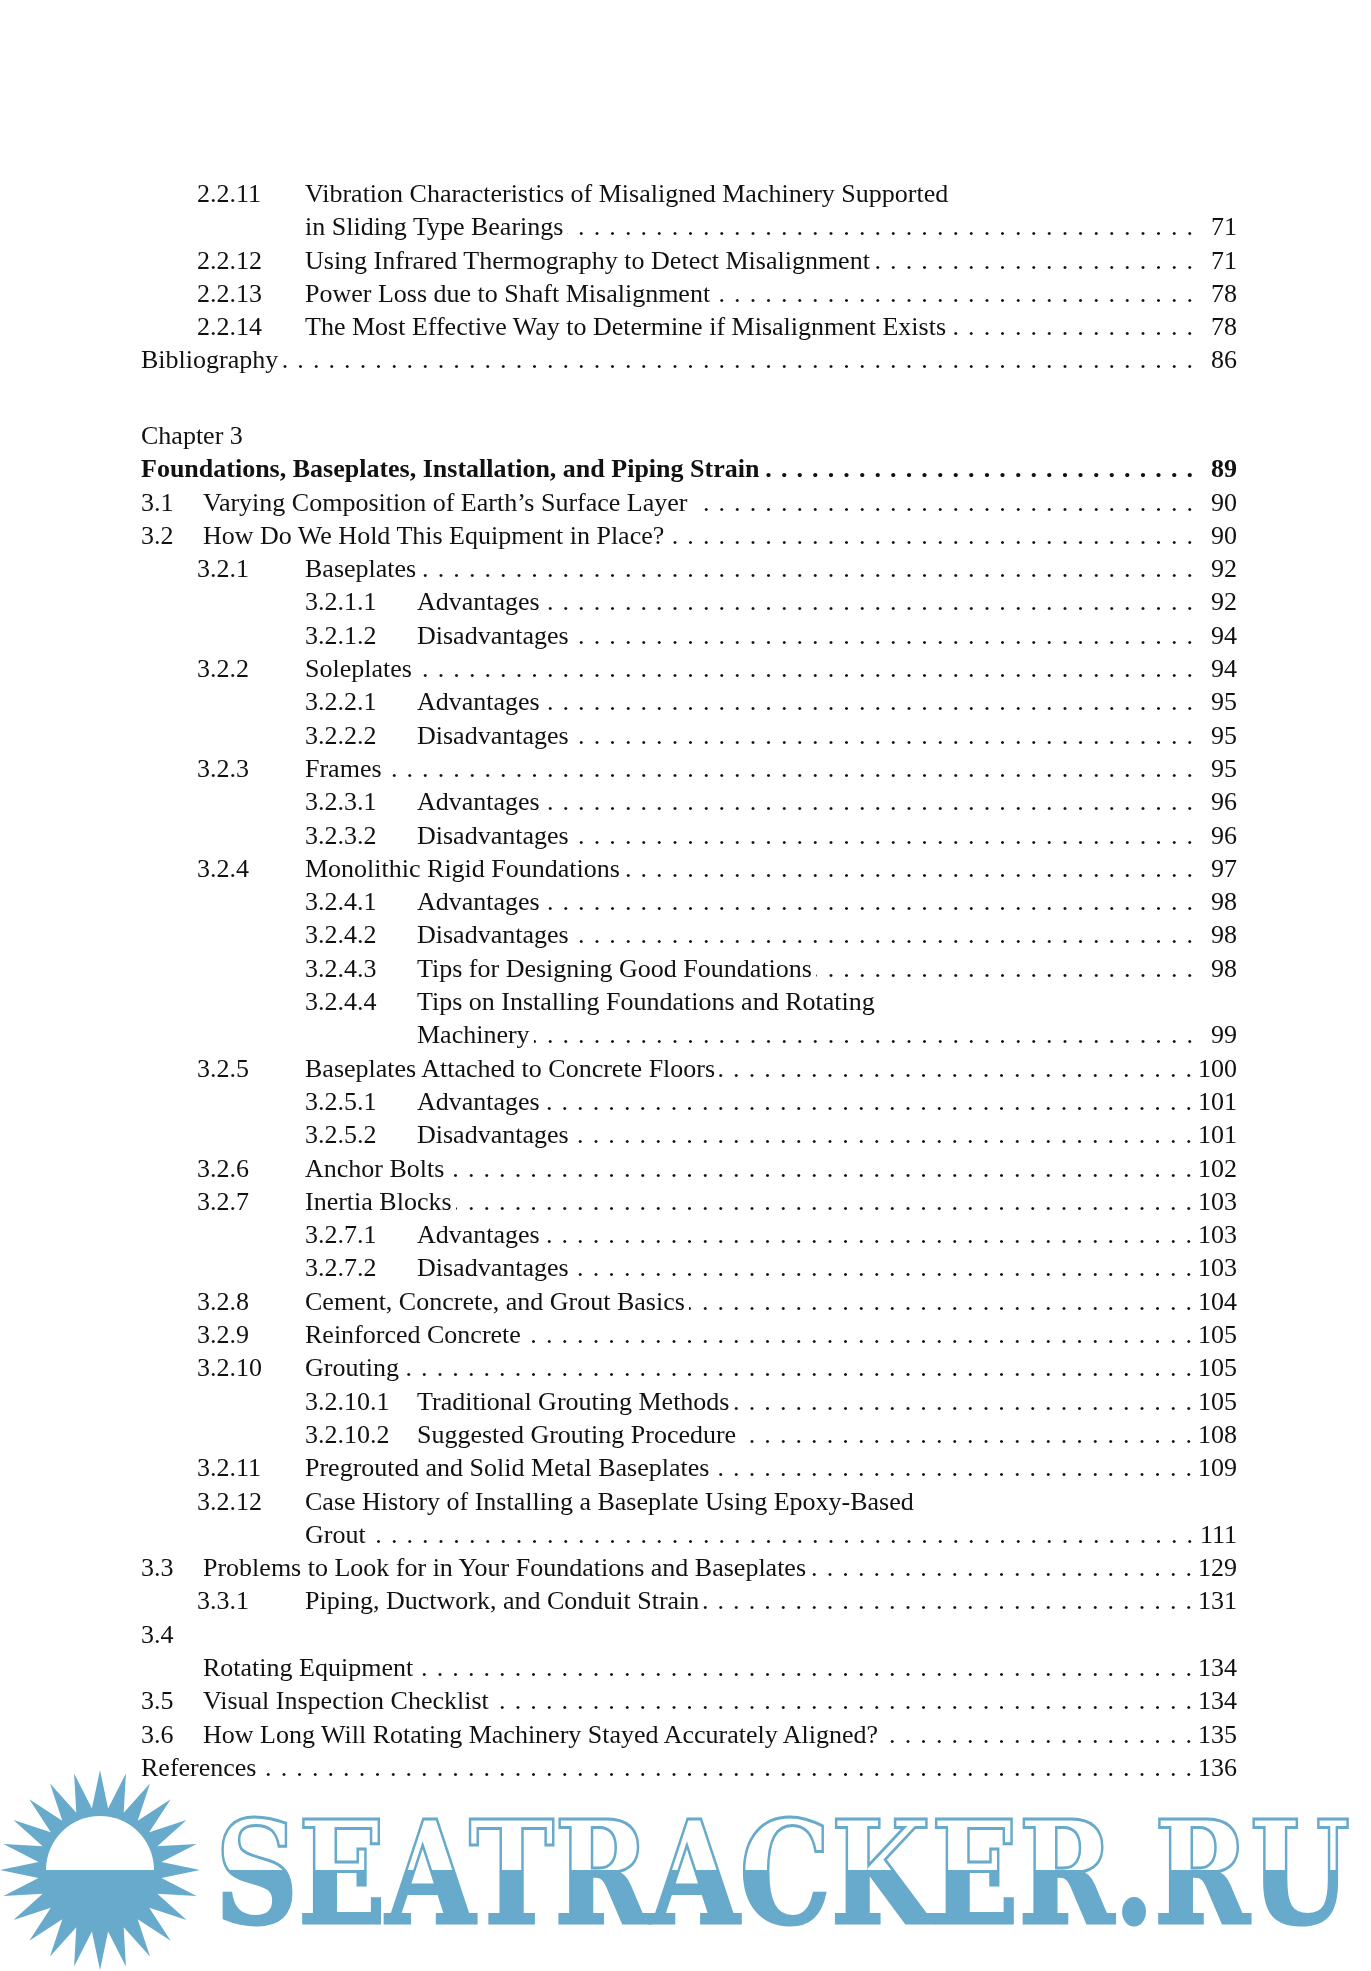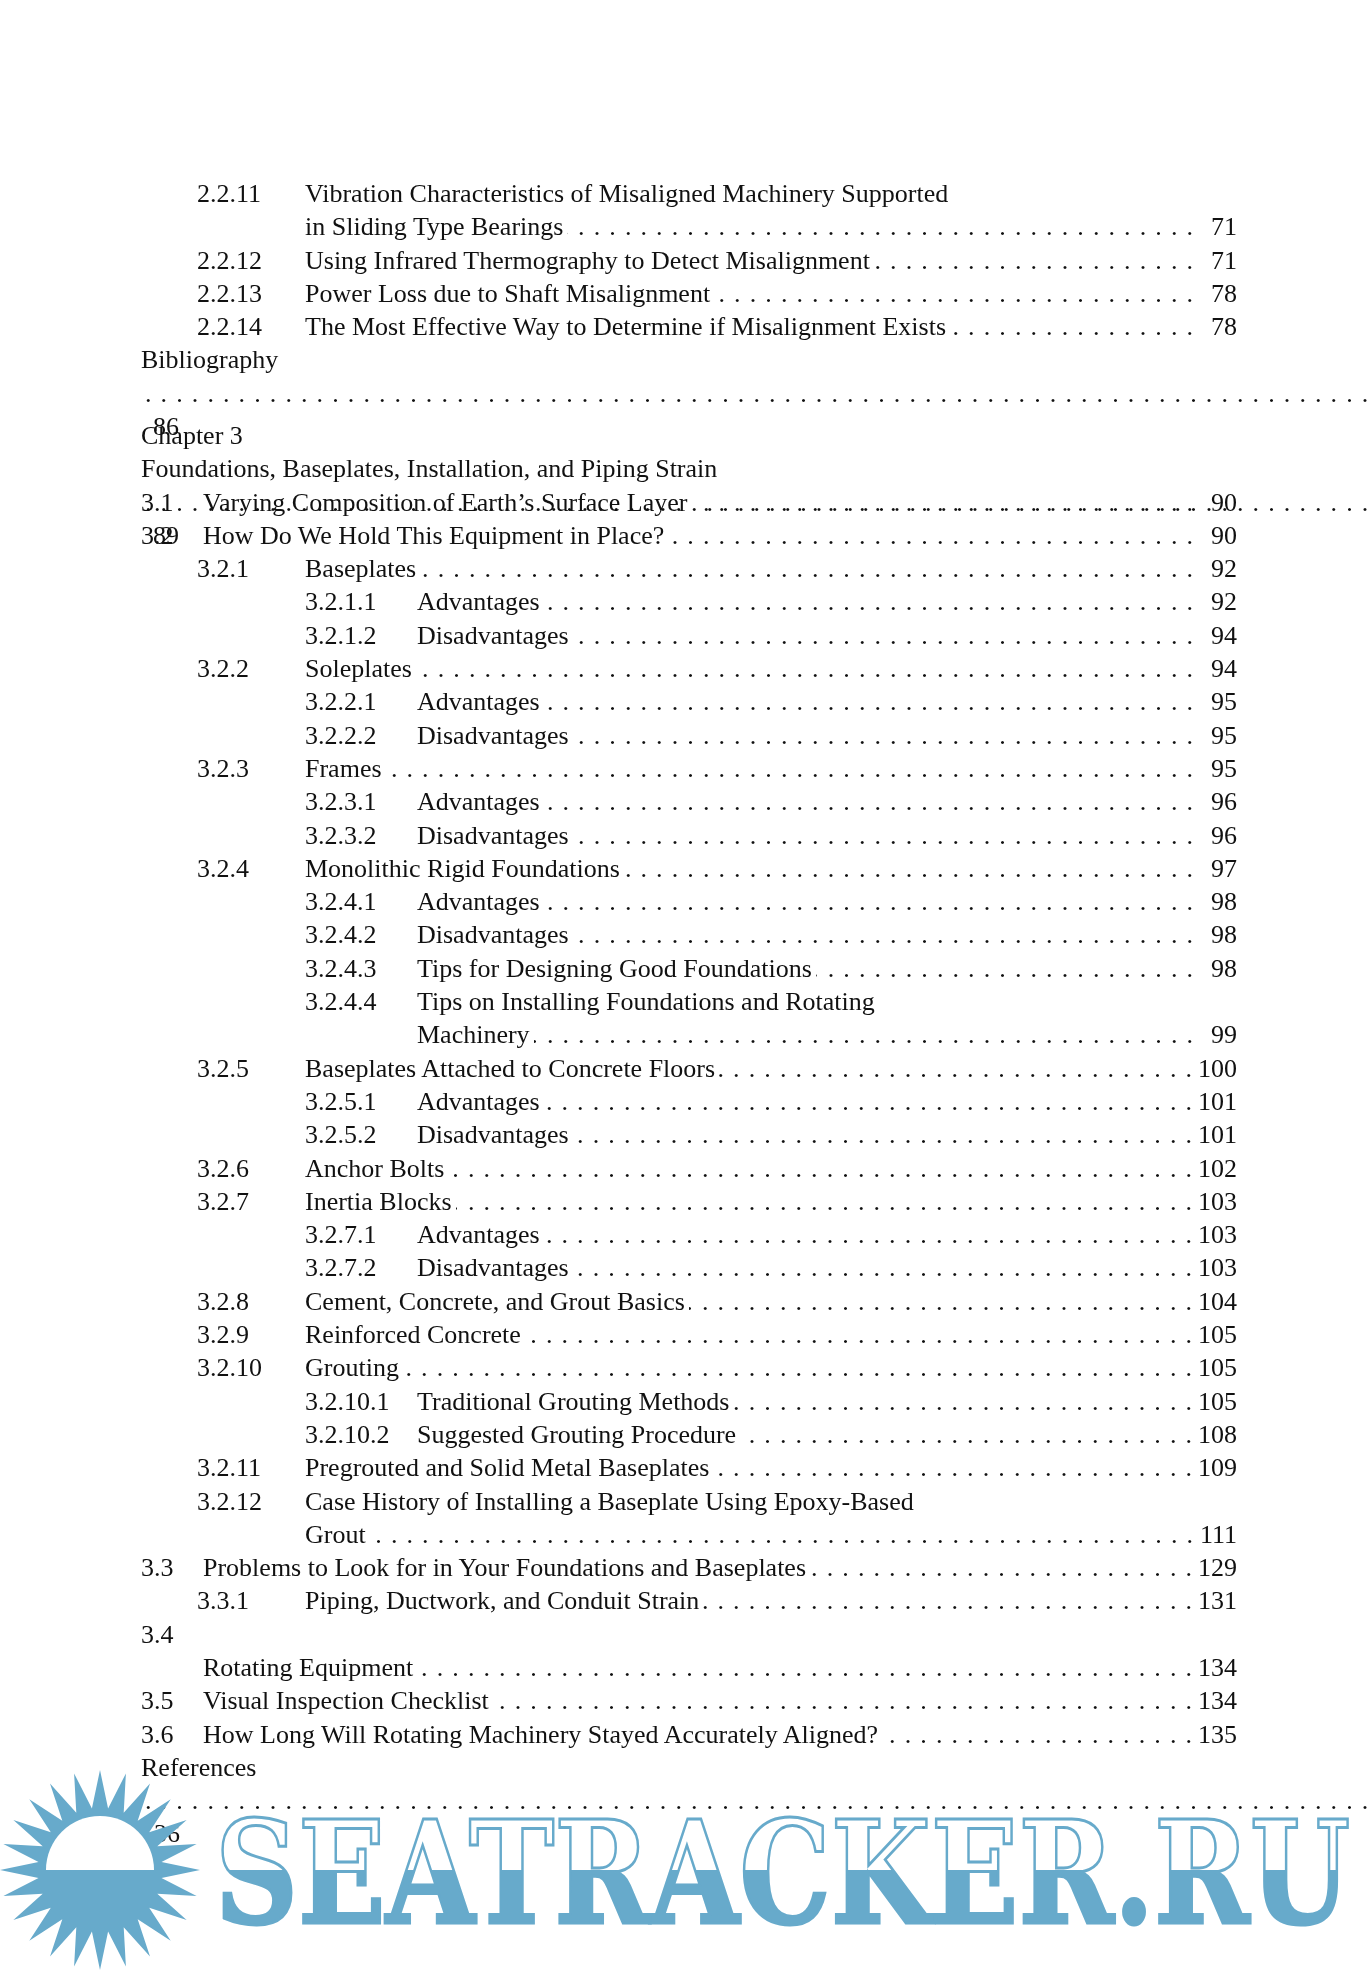--- a/index.html
+++ b/index.html
@@ -7,23 +7,23 @@
          font-family:"Liberation Serif","DejaVu Serif",serif; color:#111; }
   .block { position:absolute; left:141px; width:1096px; }
   .row { position:relative; height:33.3px; line-height:33.3px; font-size:26px; white-space:nowrap; }
   .num { position:absolute; top:0; }
   .title-wrap { position:absolute; top:0; right:0; display:flex; align-items:flex-start; }
   .title { flex:0 0 auto; }
   .leader { flex:1 1 auto; overflow:hidden; white-space:nowrap; letter-spacing:0; margin:0 6px 0 4px;
             text-align:right; direction:rtl; }
   .leader::before { content:". . . . . . . . . . . . . . . . . . . . . . . . . . . . . . . . . . . . . . . . . . . . . . . . . . . . . . . . . . . . . . . . . . . . . . . . . . . . . . . . . . . . . . . . . . . . . . . . . . . . . . ."; word-spacing:2.6px; }
   .page { flex:0 0 auto; min-width:38px; text-align:right; }
-  .bold { font-weight:normal; }
+  .bold { font-weight:bold; }
   
-  .l0 .title-wrap { left:0;flex-direction:column; }
+  .l0 .title-wrap { left:0; }
   .l1 .num { left:0; } .l1 .title-wrap { left:62px; }
   .l2 .num { left:56px; } .l2 .title-wrap { left:164px; }
   .l3 .num { left:164px; } .l3 .title-wrap { left:276px; }
   .chapter-label { font-size:26px; font-weight:normal; line-height:33.3px; height:33.3px; }
   #watermark { position:absolute; left:0; top:1760px; width:1371px; height:211px; }
 </style>
 </head>
 <body>
 
 <div class="block" id="tail-block" style="top:177px;">

